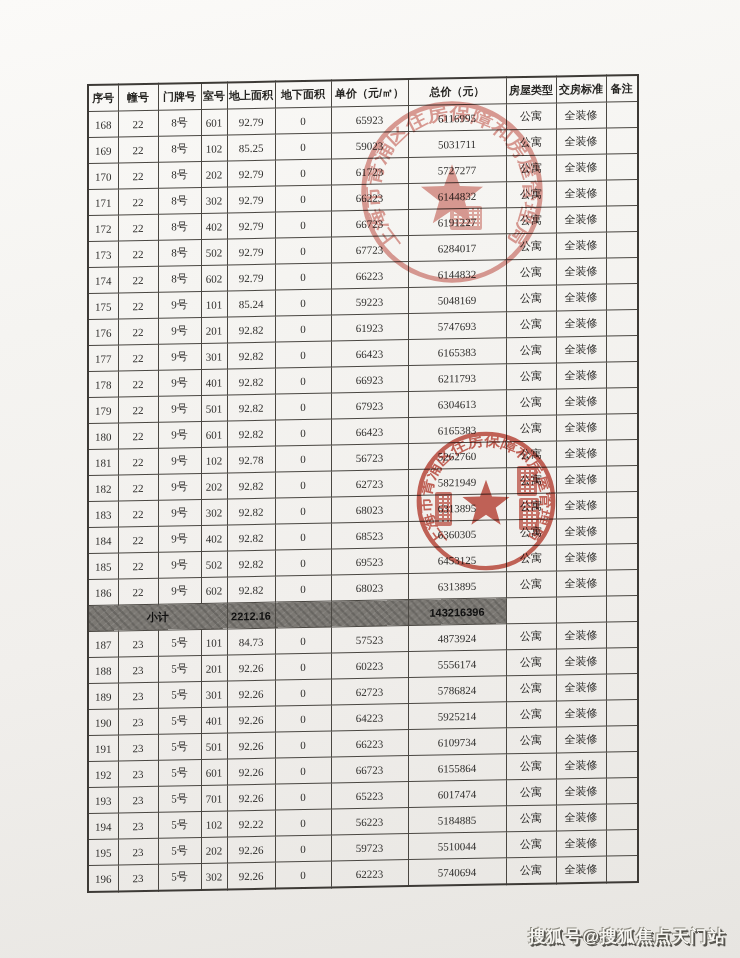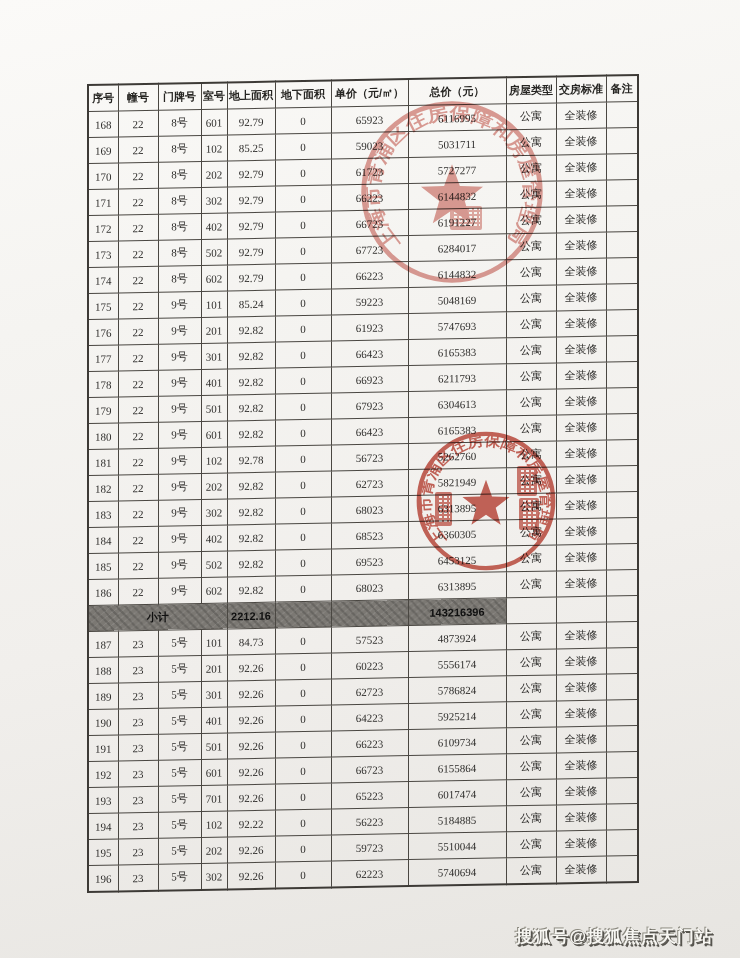--- a/index.html
+++ b/index.html
@@ -46,21 +46,21 @@
   .stamp-top{left:356px;top:96px;width:192px;height:192px;opacity:.52;}
   .stamp-mid{left:413px;top:428px;width:146px;height:146px;opacity:.82;}
   .seal-block{
     position:absolute;border:2px solid currentColor;border-radius:2px;opacity:.85;
     background:
       repeating-linear-gradient(0deg,currentColor 0 2px,rgba(0,0,0,0) 2px 4px),
       repeating-linear-gradient(90deg,currentColor 0 2px,rgba(0,0,0,0) 2px 5px);
   }
   
   .watermark{
-    position:absolute;right:27px;bottom:10px;z-index:6;
+    position:absolute;right:14px;bottom:10px;z-index:6;
     font-family:"Liberation Sans","DejaVu Sans",sans-serif;
     font-weight:bold;font-size:17px;letter-spacing:1px;
     color:#f7f6f2;
     text-shadow:2px 2px 0 #56544e,1px 1px 0 #6b6963,-1px -1px 0 #8b897f;
   }
 </style>
 </head>
 <body>
 
 <div class="page">

